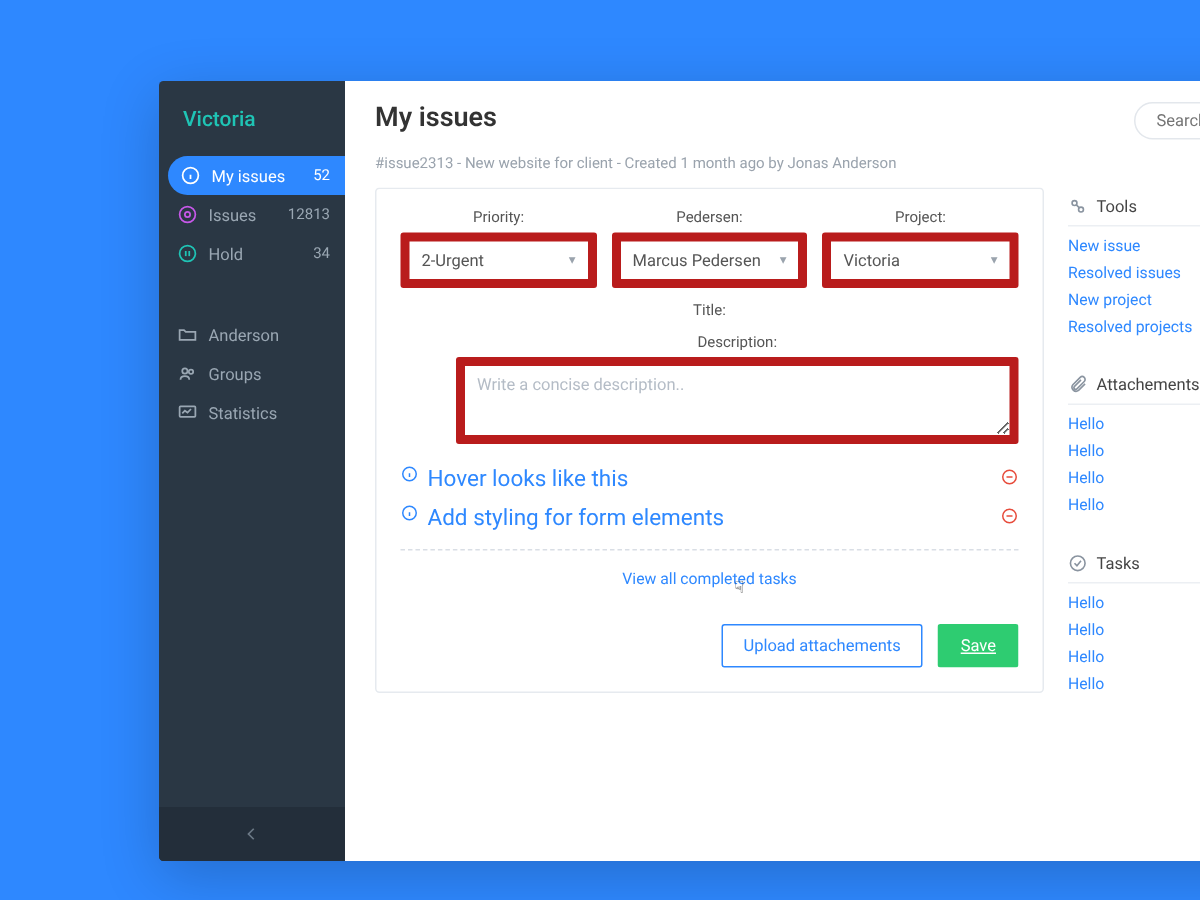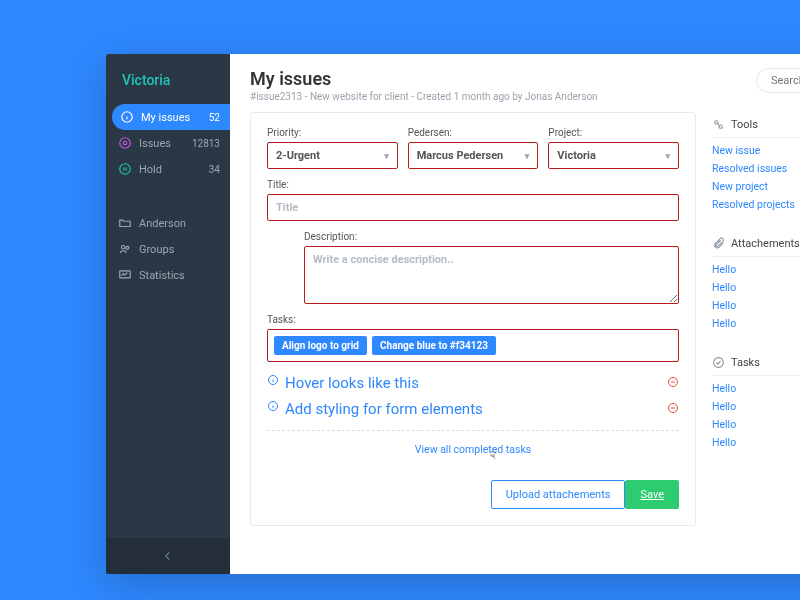--- a/index.html
+++ b/index.html
@@ -14,43 +14,43 @@
   .nav-item .count { margin-left: auto; font-size: 10px; }
   .nav-item.active .count { color: #fff; }
   .nav svg { width: 14px; height: 14px; flex-shrink: 0; }
   .nav-sep { height: 28px; }
   .sidebar-bottom { margin-top: auto; height: 36px; background: #232e3a; display:flex; align-items:center; justify-content:center; }
   .sidebar-bottom svg { width:14px; height:14px; color:#6b7885; }
   
   .main { flex:1; background:#fff; display:flex; flex-direction:column; overflow:hidden; }
   .header { display:flex; align-items:flex-start; padding: 14px 20px 10px; gap:20px; }
   .header-left h1 { font-size:18px; color:#333; font-weight:600; }
-  .header-left .sub { font-size:10px; color:#9aa3ad; margin-top:2px; }
+  .header-left .sub { font-size:10px; color:#9aa3ad; margin-top:15px; }
   .search { margin-left:auto; background:#fff; border:1px solid #e3e7ec; border-radius:16px; padding:5px 14px; font-size:11px; color:#9aa3ad; width:130px; }
   .body { display:flex; flex:1; gap:16px; padding:0 0 0 20px; overflow:hidden; }
   .form-card { border:1px solid #e6eaef; border-radius:3px; padding:14px 16px 16px; width:446px; }
   .row3 { display:flex; gap:10px; margin-bottom:10px; }
   .field { flex:1; display:flex; flex-direction:column; gap:4px; }
-  .field label { font-size:10px; color:#555; }
-  .select, .input, .textarea, .tasks-box { border:1px solid #b91c1c; border-radius:2px; font-size:11px; color:#555; background:#fff;font-weight:bold; }
+  .field label { font-size:10px; color:#555;text-align:center; }
+  .select, .input, .textarea, .tasks-box { border:6px solid #b91c1c; border-radius:2px; font-size:11px; color:#555; background:#fff; }
   .select { padding:6px 8px; display:flex; justify-content:space-between; align-items:center; cursor:pointer; }
   .select .caret { color:#9aa3ad; font-size:9px; }
   .input { padding:6px 8px; }
   .input::placeholder, .textarea::placeholder { color:#b4bcc6; }
   .textarea { padding:6px 8px; height:58px; resize:both; width:100%; font-family:inherit; }
   .tasks-box { padding:6px; display:flex; gap:5px; flex-wrap:wrap; }
   .chip { background:#2e88ff; color:#fff; font-size:10px; padding:4px 8px; border-radius:2px; }
   .task-lines { margin-top:8px; }
   .task-line { display:flex; align-items:flex-start; gap:6px; font-size:15px; color:#2e88ff; padding:4px 0; }
   .task-line svg { width:12px; height:12px; }
   .task-line .del { margin-left:auto; color:#e74c3c; cursor:pointer; }
   .dashed { border-top:1px dashed #d9dee5; margin:8px 0; }
   .view-all { text-align:center; font-size:10.5px; color:#2e88ff; padding:4px 0 10px; cursor:pointer; position:relative; }
   .cursor-hand { position:absolute; left:54%; top:10px; font-size:11px; color:#111; }
-  .actions { display:flex; justify-content:flex-end; margin-top:14px; }
+  .actions { display:flex; gap:10px; justify-content:flex-end; margin-top:14px; }
   .btn { font-size:11px; padding:7px 14px; border-radius:2px; cursor:pointer; border:1px solid transparent; }
   .btn-outline { border-color:#2e88ff; color:#2e88ff; background:#fff; }
   .btn-save { background:#2ecc71; color:#fff;text-decoration:underline; }
   .comment { display:flex; align-items:center; gap:8px; padding:14px 4px 0; font-size:10.5px; }
   .avatar { width:22px; height:22px; border-radius:50%; background:linear-gradient(135deg,#e0a060,#c07040); }
   .comment .name { color:#2e88ff; }
   .comment .time { margin-left:auto; color:#9aa3ad; font-size:10px; }
   .comment .status { color:#f5a623; }
   
   .rail { width:120px; display:flex; flex-direction:column; gap:6px; padding-top:0; }
@@ -156,35 +156,27 @@
               <label>Project:</label>
               <div class="select">
                 <span>Victoria</span>
                 <span class="caret">▾</span>
               </div>
             </div>
           </div>
 
           <div class="field" style="margin-bottom:10px;">
             <label>Title:</label>
-            <input class="input" placeholder="Title" style="">
           </div>
 
           <div class="field" style="margin-bottom:10px;padding-left:37px;">
             <label>Description:</label>
             <textarea class="textarea" placeholder="Write a concise description.." style=""></textarea>
           </div>
 
-          <div class="field">
-            <label>Tasks:</label>
-            <div class="tasks-box">
-              <span class="chip">Align logo to grid</span>
-              <span class="chip">Change blue to #f34123</span>
-            </div>
-          </div>
 
           <div class="task-lines">
             <div class="task-line">
               <svg viewBox="0 0 24 24" fill="none" stroke="#2e88ff" stroke-width="2">
                   <circle cx="12" cy="12" r="9"></circle>
                   <line x1="12" y1="8" x2="12" y2="8"></line>
                   <line x1="12" y1="11" x2="12" y2="16"></line>
                 </svg>
               <span>Hover looks like this</span>
               <span class="del">

